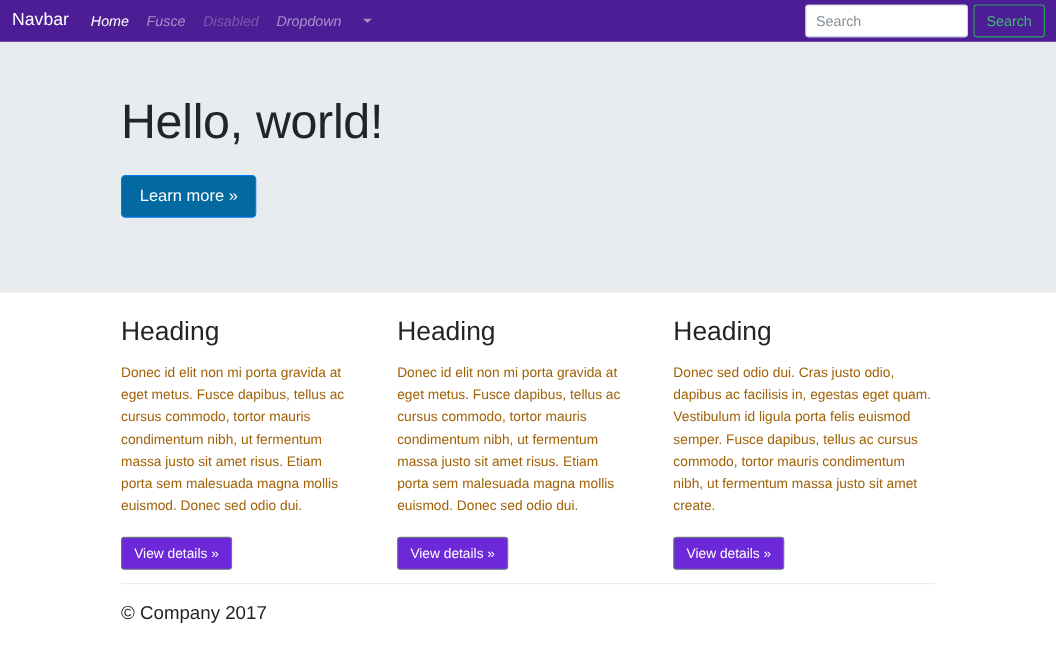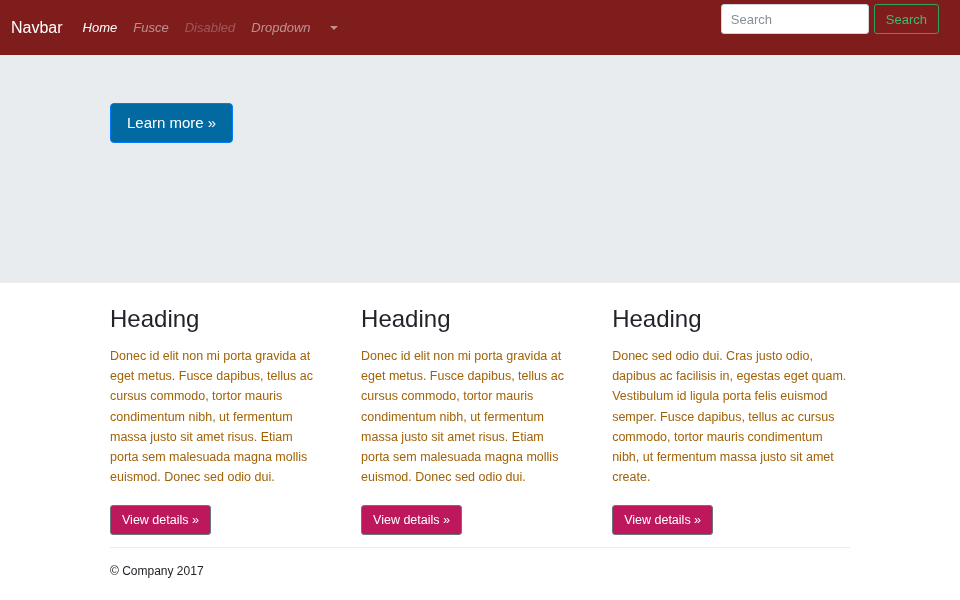--- a/index.html
+++ b/index.html
@@ -7,22 +7,22 @@
     margin: 0; padding: 0;
     width: 960px; height: 600px;
     background: #ffffff;
     font-family: "Liberation Sans", sans-serif;
     -webkit-font-smoothing: antialiased;
   }
 
   
   .navbar {
     position: relative;
-    height: 55px;
-    background: #7f1d1d;
+    height: 38px;
+    background: #4c1d95;
     display: flex;
     align-items: center;
     padding: 0 11px;
   }
   .navbar-brand {
     color: #ffffff;
     font-size: 16px;
     line-height: 1;
     margin-right: 20px;
     white-space: nowrap;
@@ -47,21 +47,21 @@
   .caret {
     width: 0; height: 0;
     border-left: 4px solid transparent;
     border-right: 4px solid transparent;
     border-top: 4px solid rgba(255,255,255,0.5);
     display: inline-block;
   }
 
   .navbar-form {
     position: absolute;
-    right: 21px;
+    right: 10px;
     top: 4px;
     display: flex;
     align-items: center;
     gap: 5px;
   }
   .search-input {
     width: 148px;
     height: 30px;
     border: 1px solid #ced4da;
     border-radius: 3px;
@@ -148,21 +148,21 @@
     line-height: 1.2;
   }
   .col p {
     font-size: 12.5px;
     color: #a16207;
     line-height: 1.62;
     margin: 0 0 17px 0;
   }
   .btn-secondary {
     display: inline-block;
-    background: #be185d;
+    background: #6d28d9;
     border: 1px solid #6c757d;
     border-radius: 3px;
     color: #ffffff;
     font-size: 12.5px;
     font-family: "Liberation Sans", sans-serif;
     padding: 6px 11px;
     cursor: pointer;
     line-height: 1.35;
   }
 
@@ -171,21 +171,21 @@
     width: 740px;
     margin: 0 auto;
     padding-top: 12px;
   }
   .footer-divider {
     border: 0;
     border-top: 1px solid #e9ecef;
     margin: 0 0 14px 0;
   }
   .footer-text {
-    font-size: 12px;
+    font-size: 17px;
     color: #212529;
     margin: 0;
     line-height: 1.5;
   }
 </style>
 </head>
 <body>
 
 <nav class="navbar">
   <span class="navbar-brand">Navbar</span>
@@ -201,20 +201,21 @@
   </div>
 
   <div class="navbar-form">
     <input class="search-input" type="text" placeholder="Search" style="">
     <button class="btn-search">Search</button>
   </div>
 </nav>
 
 <section class="jumbotron">
   <div class="container">
+    <h1 class="display-title">Hello, world!</h1>
     <a class="btn-primary">Learn more »</a>
   </div>
 </section>
 
 <main class="content">
   <div class="row">
 
     <div class="col">
       <h2>Heading</h2>
       <p>Donec id elit non mi porta gravida at eget metus. Fusce dapibus, tellus ac cursus commodo, tortor mauris condimentum nibh, ut fermentum massa justo sit amet risus. Etiam porta sem malesuada magna mollis euismod. Donec sed odio dui.</p>

